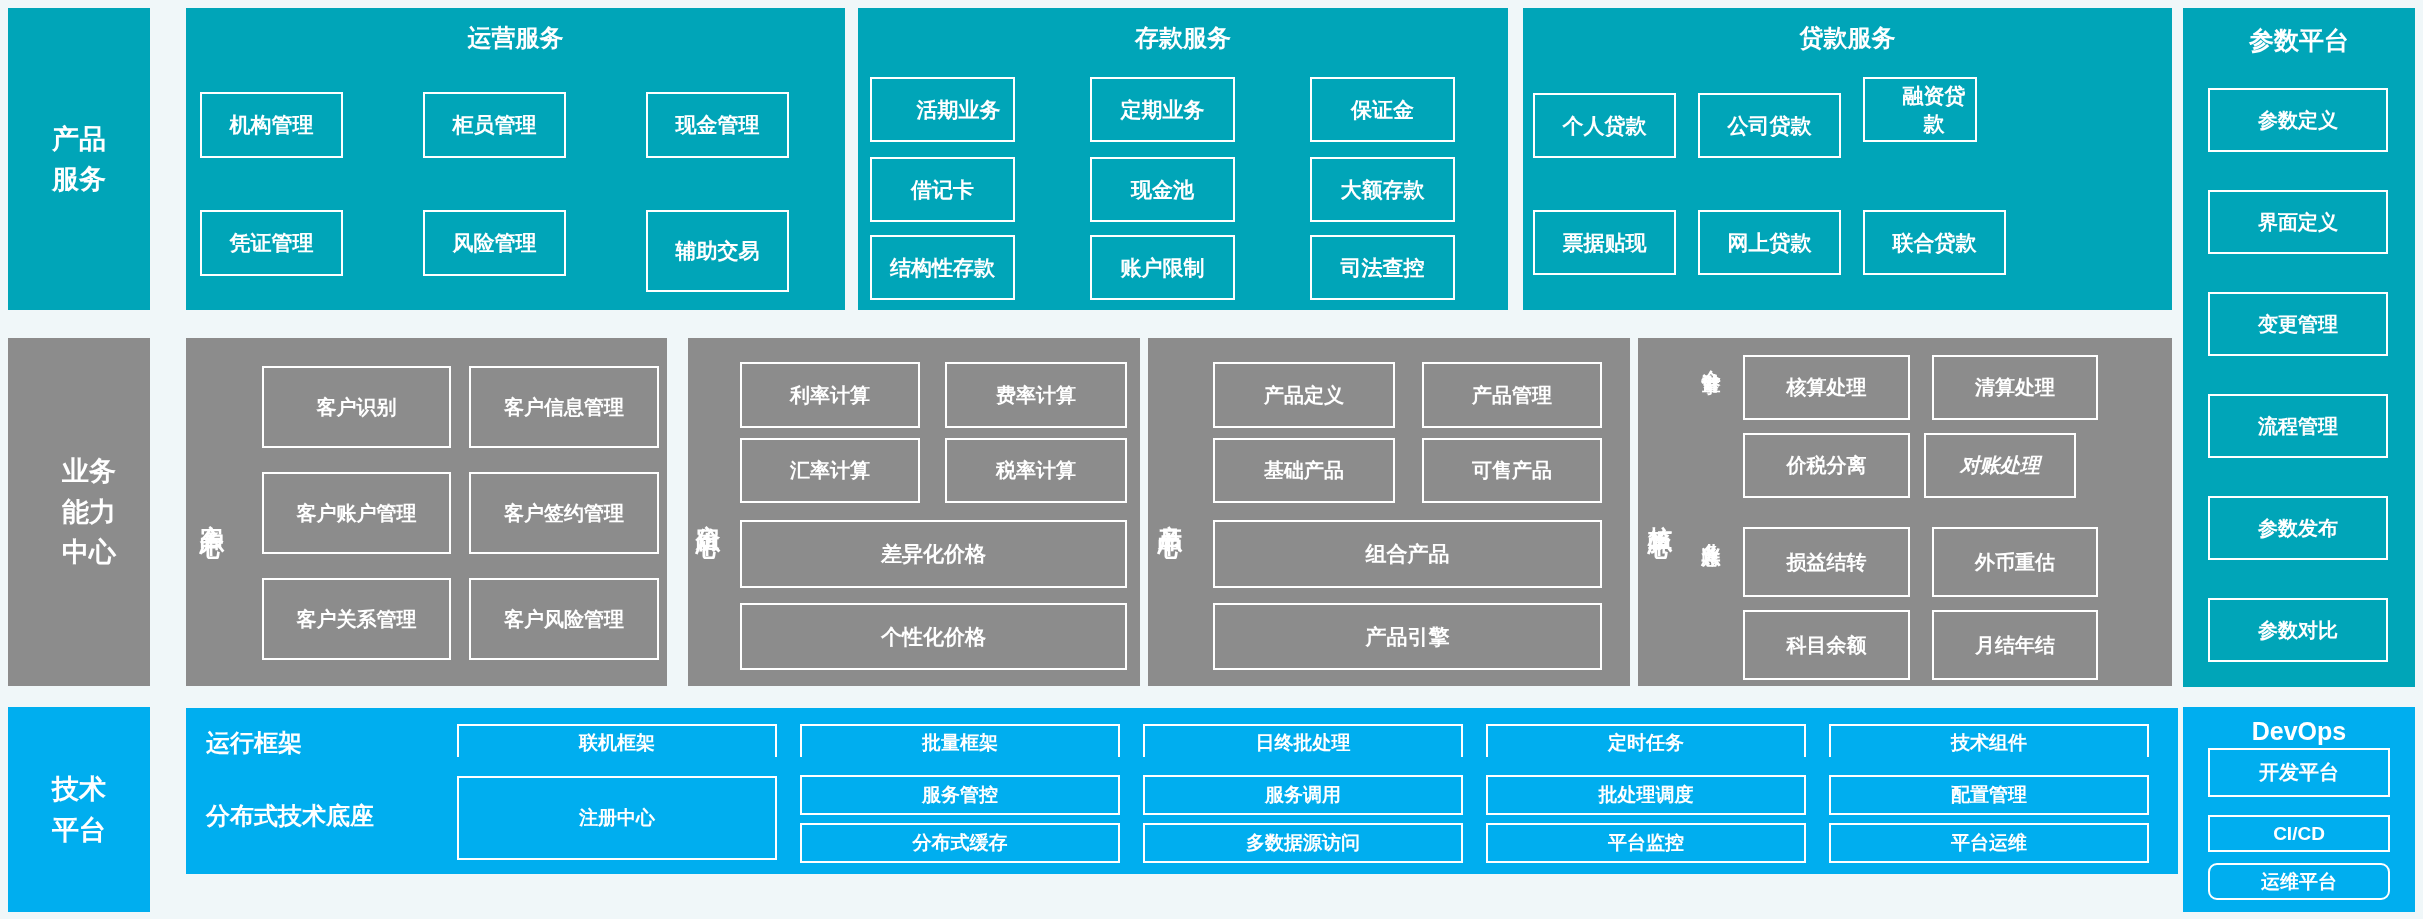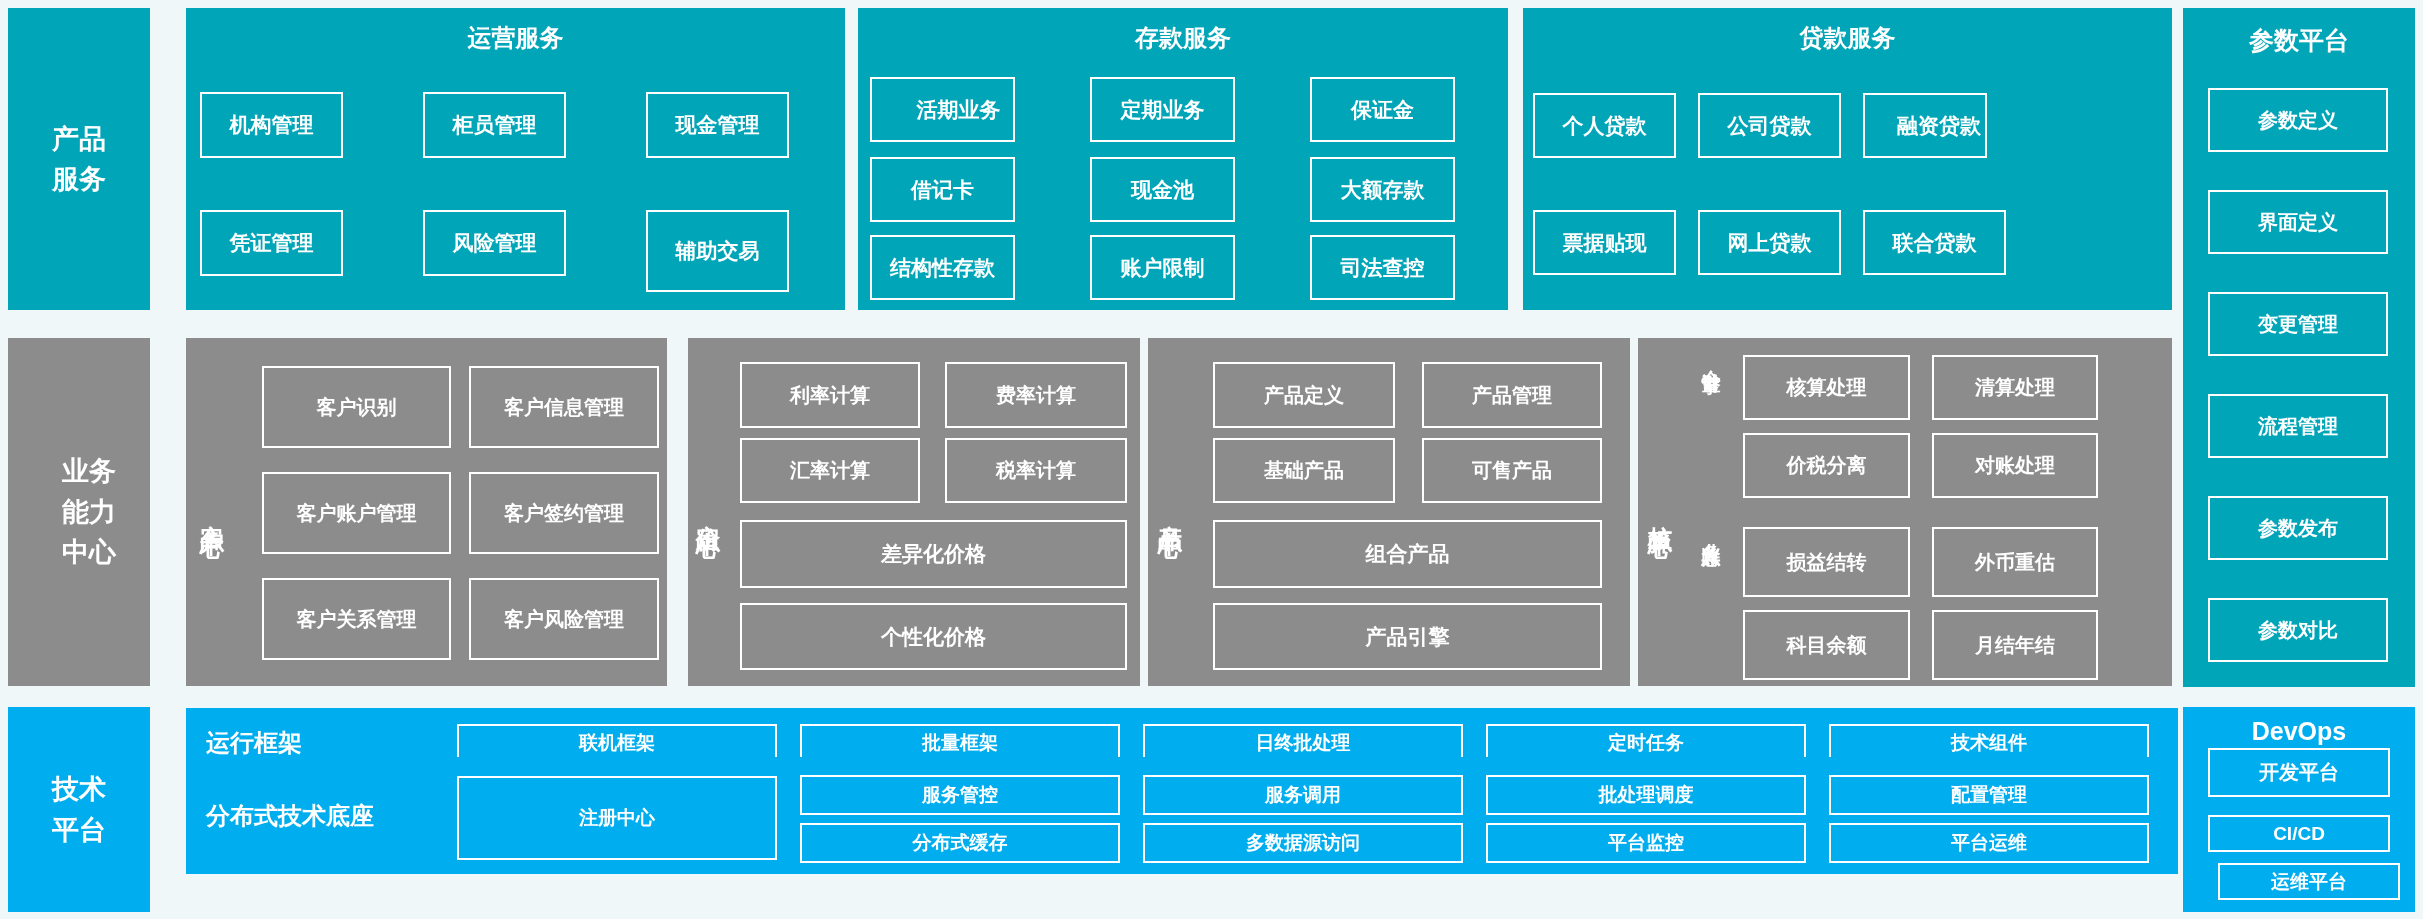--- a/index.html
+++ b/index.html
@@ -60,21 +60,21 @@
     <div class="box box-lg" style="left:452px;top:149px;width:145px;height:65px;">大额存款</div>
     <div class="box box-lg" style="left:12px;top:227px;width:145px;height:65px;">结构性存款</div>
     <div class="box box-lg" style="left:232px;top:227px;width:145px;height:65px;">账户限制</div>
     <div class="box box-lg" style="left:452px;top:227px;width:145px;height:65px;">司法查控</div>
   </div>
 
   <div class="band teal" style="left:1523px;top:8px;width:649px;height:302px;">
     <div class="sec-title">贷款服务</div>
     <div class="box box-lg" style="left:10px;top:85px;width:143px;height:65px;">个人贷款</div>
     <div class="box box-lg" style="left:175px;top:85px;width:143px;height:65px;">公司贷款</div>
-    <div class="box box-lg" style="left:340px;top:85px;width:124px;height:65px;padding-left:28px;">融资贷款</div>
+    <div class="box box-lg" style="left:340px;top:69px;width:114px;height:65px;padding-left:28px;">融资贷款</div>
     <div class="box box-lg" style="left:10px;top:202px;width:143px;height:65px;">票据贴现</div>
     <div class="box box-lg" style="left:175px;top:202px;width:143px;height:65px;">网上贷款</div>
     <div class="box box-lg" style="left:340px;top:202px;width:143px;height:65px;">联合贷款</div>
   </div>
 
   <div class="band teal" style="left:2183px;top:8px;width:232px;height:679px;">
     <div class="col-title" style="top:16px;">参数平台</div>
     <div class="box" style="left:25px;top:80px;width:180px;height:64px;">参数定义</div>
     <div class="box" style="left:25px;top:182px;width:180px;height:64px;">界面定义</div>
     <div class="box" style="left:25px;top:284px;width:180px;height:64px;">变更管理</div>
@@ -119,21 +119,21 @@
     <div class="box box-lg" style="left:65px;top:265px;width:389px;height:67px;">产品引擎</div>
   </div>
 
   <div class="band gray" style="left:1638px;top:338px;width:534px;height:348px;">
     <div class="vlabel" style="left:10px;top:50%;transform:translateY(-50%);">核算中心</div>
     <div class="vlabel vlabel-sm" style="left:64px;top:17px;height:143px;display:flex;align-items:center;">会计引擎</div>
     <div class="vlabel vlabel-sm" style="left:64px;top:189px;height:153px;display:flex;align-items:center;">业务总账</div>
     <div class="box" style="left:105px;top:17px;width:167px;height:65px;">核算处理</div>
     <div class="box" style="left:294px;top:17px;width:166px;height:65px;">清算处理</div>
     <div class="box" style="left:105px;top:95px;width:167px;height:65px;">价税分离</div>
-    <div class="box" style="left:294px;top:95px;width:166px;height:65px;">对账处理</div>
+    <div class="box" style="left:286px;top:95px;width:152px;height:65px;font-style:italic;">对账处理</div>
     <div class="box" style="left:105px;top:189px;width:167px;height:70px;">损益结转</div>
     <div class="box" style="left:294px;top:189px;width:166px;height:70px;">外币重估</div>
     <div class="box" style="left:105px;top:272px;width:167px;height:70px;">科目余额</div>
     <div class="box" style="left:294px;top:272px;width:166px;height:70px;">月结年结</div>
   </div>
 
   <div class="band blue side-label" style="left:8px;top:707px;width:142px;height:205px;">
     <span>技术</span>
     <span>平台</span>
   </div>
@@ -157,16 +157,16 @@
     <div class="box box-sm" style="left:614px;top:66px;width:320px;height:40px;">分布式缓存</div>
     <div class="box box-sm" style="left:957px;top:66px;width:320px;height:40px;">多数据源访问</div>
     <div class="box box-sm" style="left:1300px;top:66px;width:320px;height:40px;">平台监控</div>
     <div class="box box-sm" style="left:1643px;top:66px;width:320px;height:40px;">平台运维</div>
   </div>
 
   <div class="band blue" style="left:2183px;top:707px;width:232px;height:205px;">
     <div class="col-title" style="top:10px;">DevOps</div>
     <div class="box" style="left:25px;top:41px;width:182px;height:49px;">开发平台</div>
     <div class="box box-sm" style="left:25px;top:108px;width:182px;height:37px;">CI/CD</div>
-    <div class="box box-sm" style="left:35px;top:156px;width:182px;height:37px;">运维平台</div>
+    <div class="box box-sm" style="left:25px;top:156px;width:182px;height:37px;border-radius:9px;">运维平台</div>
   </div>
 
 </div>
 
 </body></html>

